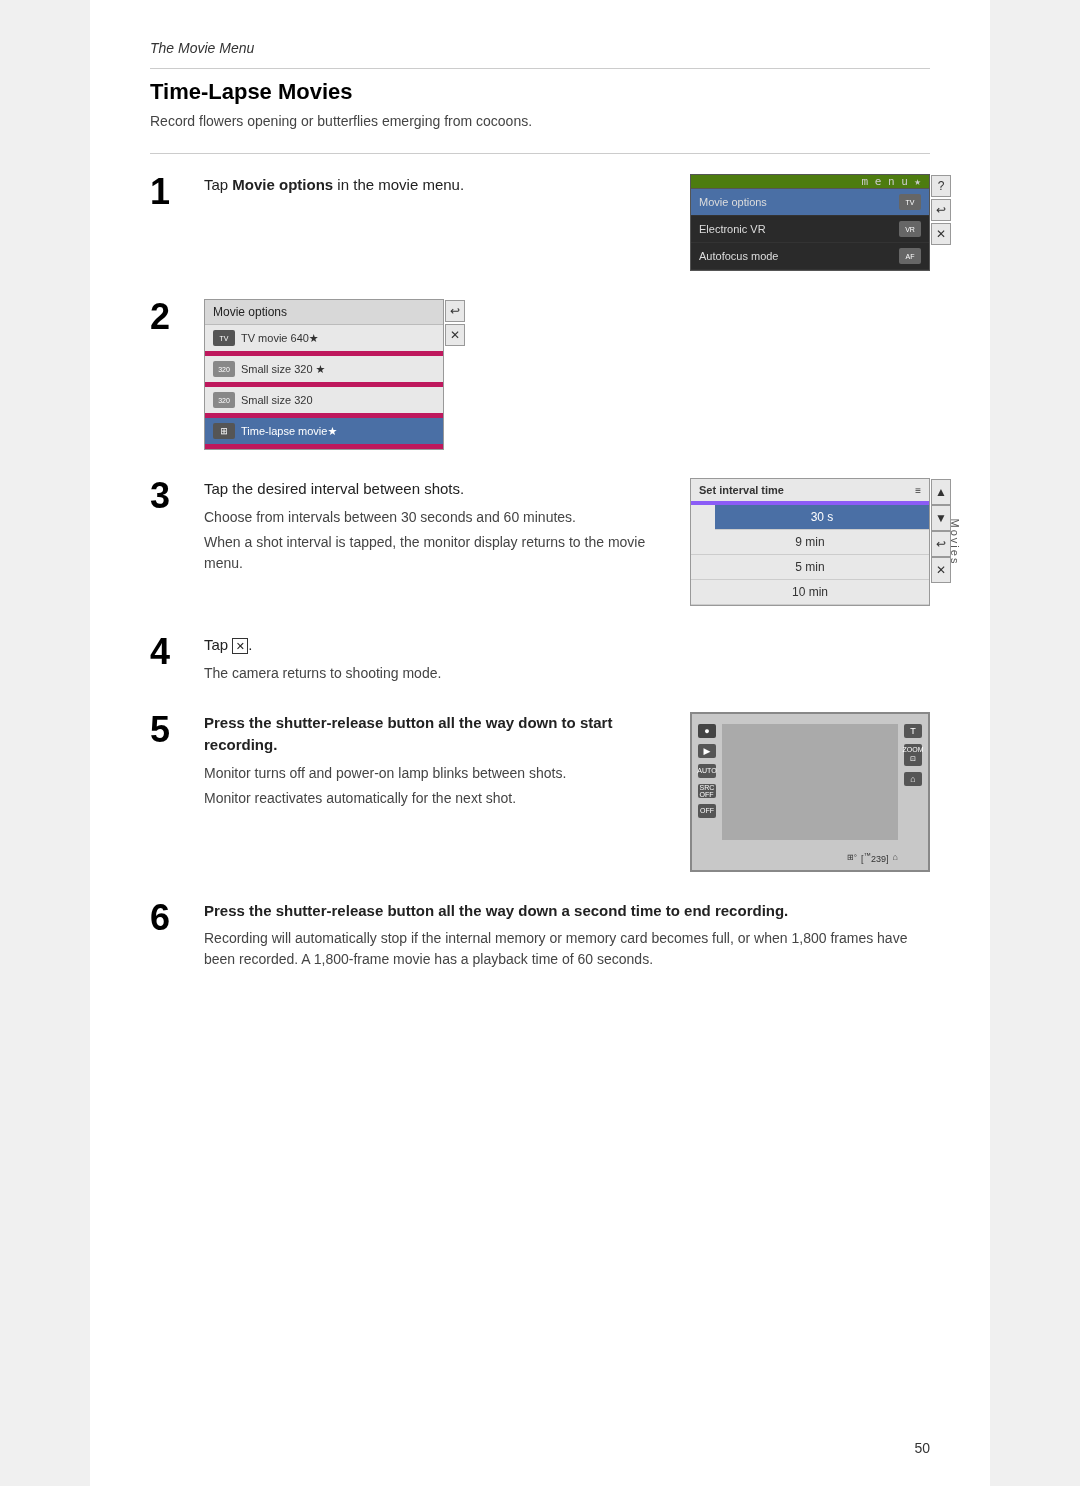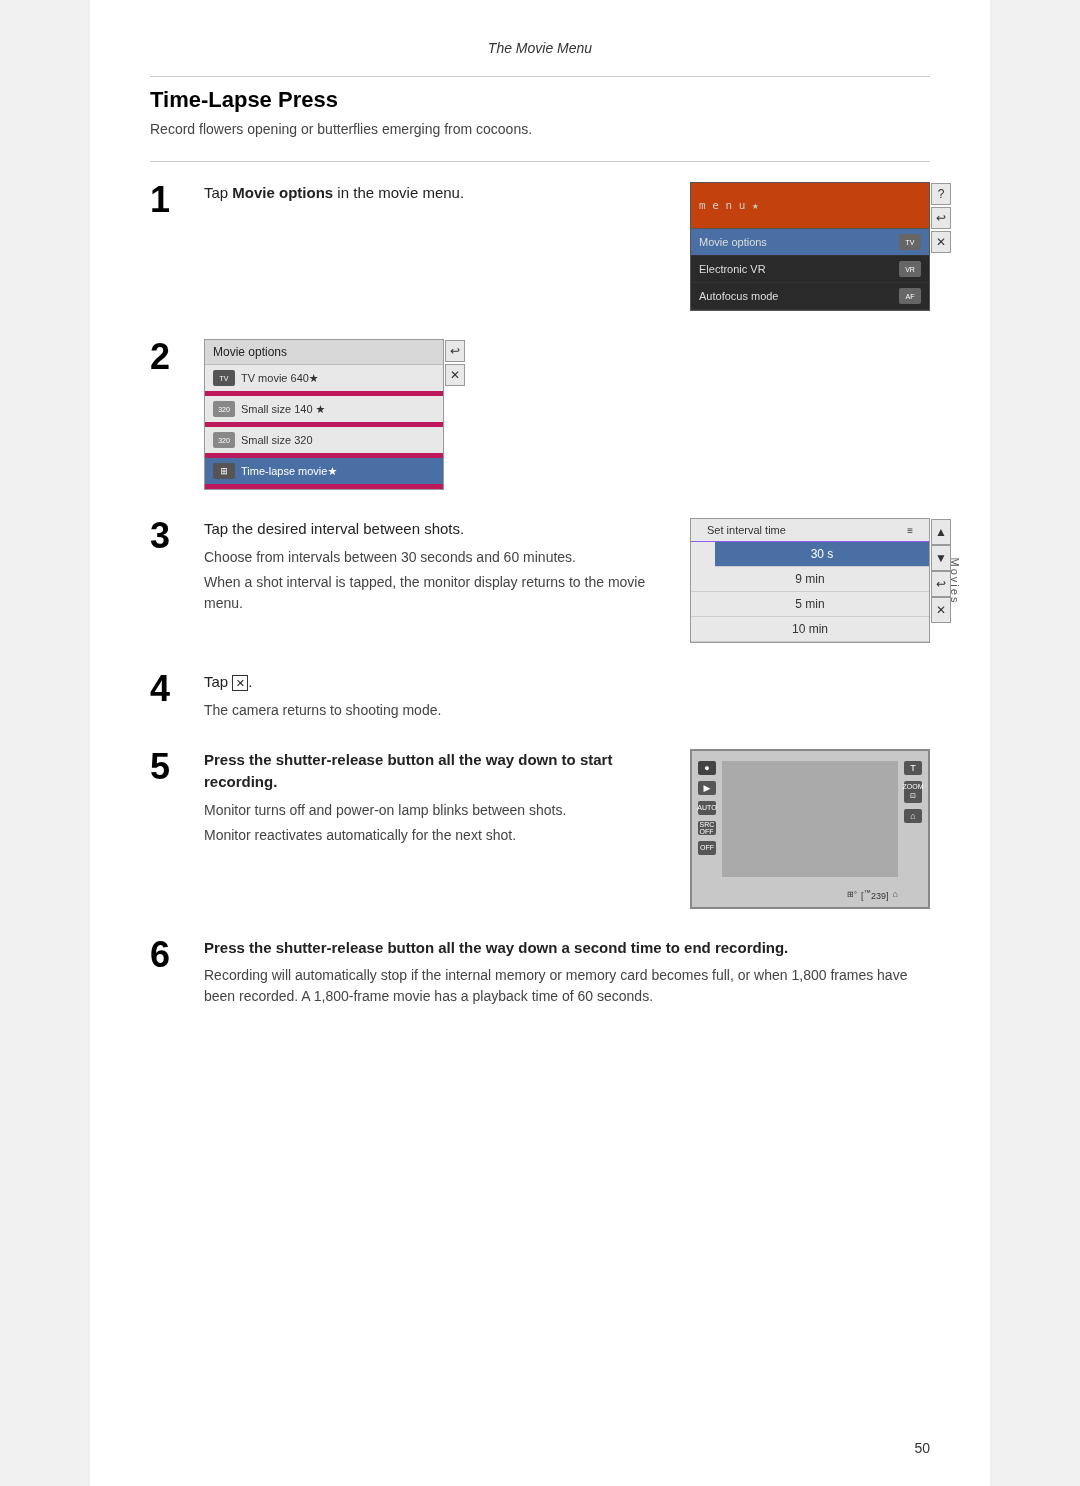--- a/index.html
+++ b/index.html
@@ -13,23 +13,23 @@
     }
     .page {
       background: #ffffff;
       width: 900px;
       min-height: 1486px;
       padding: 40px 60px 60px 60px;
       position: relative;
     }
     .header-section {
       display: flex;
-      justify-content: center;
+      justify-content: flex-start;
       margin-bottom: 10px;
-      padding-bottom: 20px;
+      padding-bottom: 12px;
       border-bottom: 1px solid #ccc;
     }
     .header-title {
       font-size: 14px;
       color: #333;
       font-style: italic;
     }
     .page-title {
       font-size: 22px;
       font-weight: bold;
@@ -79,27 +79,28 @@
     .interval-screen {
       background: #e8e8e8;
       border: 1px solid #999;
       width: 240px;
       font-size: 12px;
       color: #222;
       position: relative;
     }
     .interval-header {
       background: #e8e8e8;
-      padding: 5px 16px;
+      padding: 5px 8px;
       font-size: 11px;
       color: #333;
-      border-bottom: 1px solid #8b5cf6;
+      border-bottom: 4px solid #8b5cf6;
       display: flex;
       align-items: center;
       justify-content: space-between;
+      font-weight: bold;
     }
     .interval-row {
       padding: 5px 8px;
       border-bottom: 1px solid #ccc;
       font-size: 12px;
       color: #333;
       text-align: center;
     }
     .interval-row.highlighted {
       background: #4a6fa5;
@@ -176,26 +177,27 @@
       white-space: nowrap;
       letter-spacing: 1px;
     }
     .movie-options-screen {
       background: #2a2a2a;
       border: 1px solid #555;
       width: 240px;
       position: relative;
     }
     .mo-header {
-      background: #c2410c;
-      padding: 16px 8px;
+      background: #4d7c0f;
+      padding: 0 8px;
       display: flex;
       align-items: center;
       gap: 4px;
       border-bottom: 1px solid #555;
+      justify-content: flex-end;
     }
     .mo-title-text {
       color: #ccc;
       font-size: 11px;
       font-family: monospace;
     }
     .mo-row {
       display: flex;
       align-items: center;
       padding: 5px 8px;
@@ -312,21 +314,21 @@
   </style>
 </head>
 <body>
 
 <div class="page">
 
   <div class="header-section">
     <span class="header-title">The Movie Menu</span>
   </div>
 
-  <h1 class="page-title">Time-Lapse Press</h1>
+  <h1 class="page-title">Time-Lapse Movies</h1>
   <p class="subtitle">Record flowers opening or butterflies emerging from cocoons.</p>
 
   <hr class="divider">
 
   <div class="step-container">
     <div class="step-number">1</div>
     <div class="step-content">
       <p class="step-text">
         Tap <b>Movie options</b> in the movie menu.
       </p>
@@ -363,21 +365,21 @@
     <div class="step-image">
 
       <div class="mo2-screen" style="position:relative;">
         <div class="mo2-header">Movie options</div>
         <div class="mo2-row">
           <div class="mo2-row-icon" style="background:#555;font-size:7px;">TV</div>
           <span class="mo2-row-text">TV movie 640★</span>
         </div>
         <div class="mo2-row">
           <div class="mo2-row-icon" style="background:#888;font-size:7px;">320</div>
-          <span class="mo2-row-text">Small size 140 ★</span>
+          <span class="mo2-row-text">Small size 320 ★</span>
         </div>
         <div class="mo2-row">
           <div class="mo2-row-icon" style="background:#888;font-size:7px;">320</div>
           <span class="mo2-row-text">Small size 320</span>
         </div>
         <div class="mo2-row highlighted">
           <div class="mo2-row-icon" style="background:#555;font-size:9px;">⊞</div>
           <span class="mo2-row-text">Time-lapse movie★</span>
         </div>
         <div class="mo2-side">

